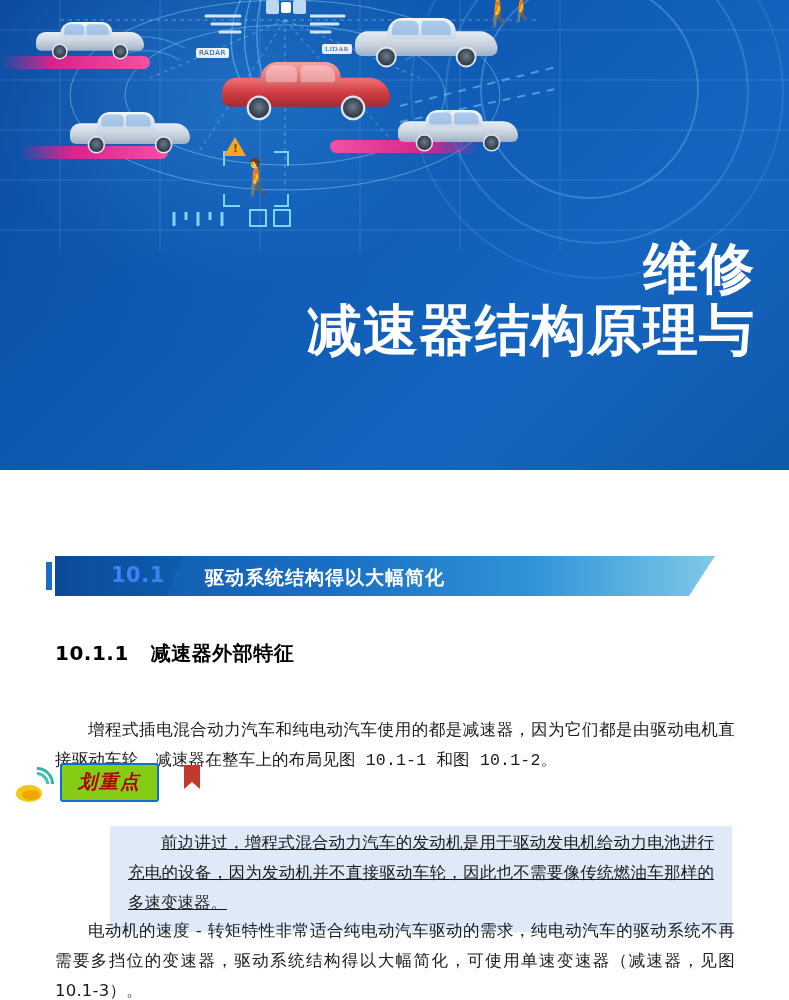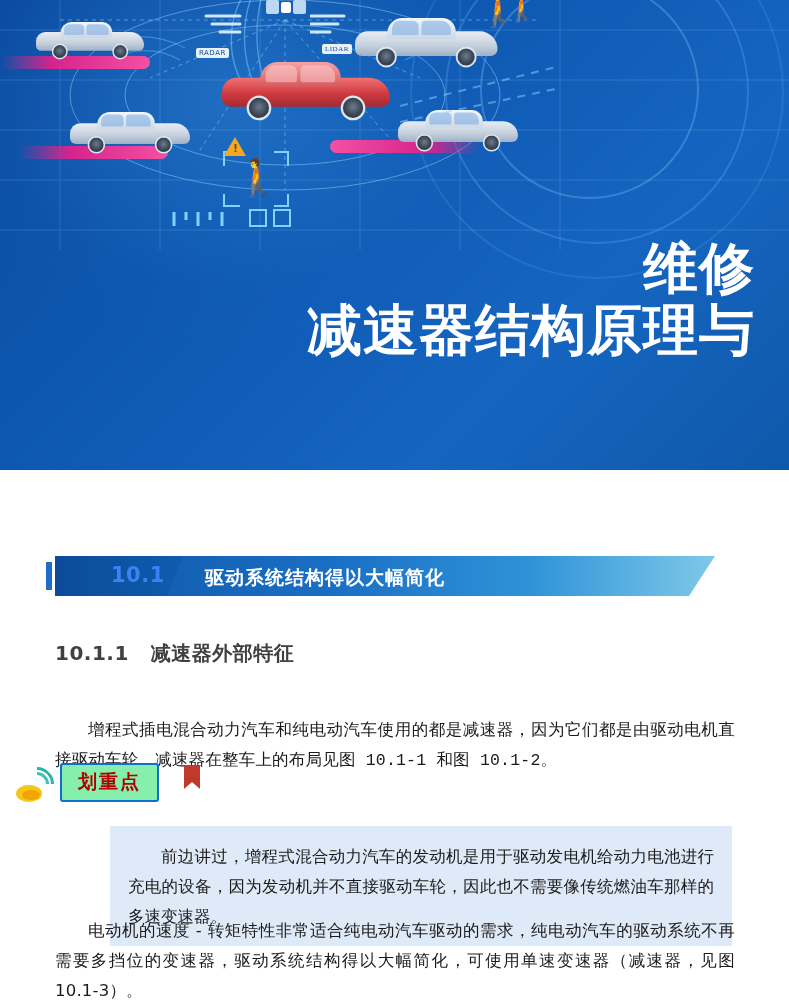--- a/index.html
+++ b/index.html
@@ -266,21 +266,21 @@
     clip-path: polygon(0 0, 6px 0, 6px 28px, 0 28px);
   }
 
   
   .subhead {
     position: absolute;
     left: 55px;
     top: 640px;
     font-size: 20px;
     font-weight: bold;
-    color: #404040;
+    color: #000000;
     letter-spacing: 0.5px;
   }
   .subhead .sh-num { margin-right: 22px; }
 
   .para {
     position: absolute;
     font-size: 16.5px;
     line-height: 30px;
     color: #1b1b1b;
     letter-spacing: 0.2px;
@@ -330,23 +330,24 @@
     left: 8px; top: 25px;
     width: 18px; height: 10px;
     background: #f0a500;
     border-radius: 50%;
   }
   .kp-box {
     position: absolute;
     left: 46px;
     top: 0;
     padding: 4px 16px 5px 16px;
-    background: #86efac;
+    background: #84cc16;
     border: 2.5px solid #0f6fd0;
     border-radius: 3px;
+    font-style: italic;
   }
   .kp-box .kp-text {
     font-size: 19px;
     font-weight: bold;
     color: #b00000;
     letter-spacing: 2px;
   }
   .kp-flag {
     position: absolute;
     left: 170px;
@@ -356,22 +357,23 @@
     background: #c0392b;
     clip-path: polygon(0 0, 16px 0, 16px 24px, 8px 17px, 0 24px);
   }
 
   .callout {
     position: absolute;
     left: 110px;
     top: 826px;
     width: 622px;
     background: #dfeaf8;
-    padding: 16px 18px 14px 18px;
+    padding: 2px 18px 14px 18px;
     box-sizing: border-box;
+    text-decoration: underline;
   }
   .callout p {
     margin: 0;
     font-size: 16.5px;
     line-height: 30px;
     color: #1b1b1b;
     text-indent: 33px;
     text-align: justify;
   }
 

